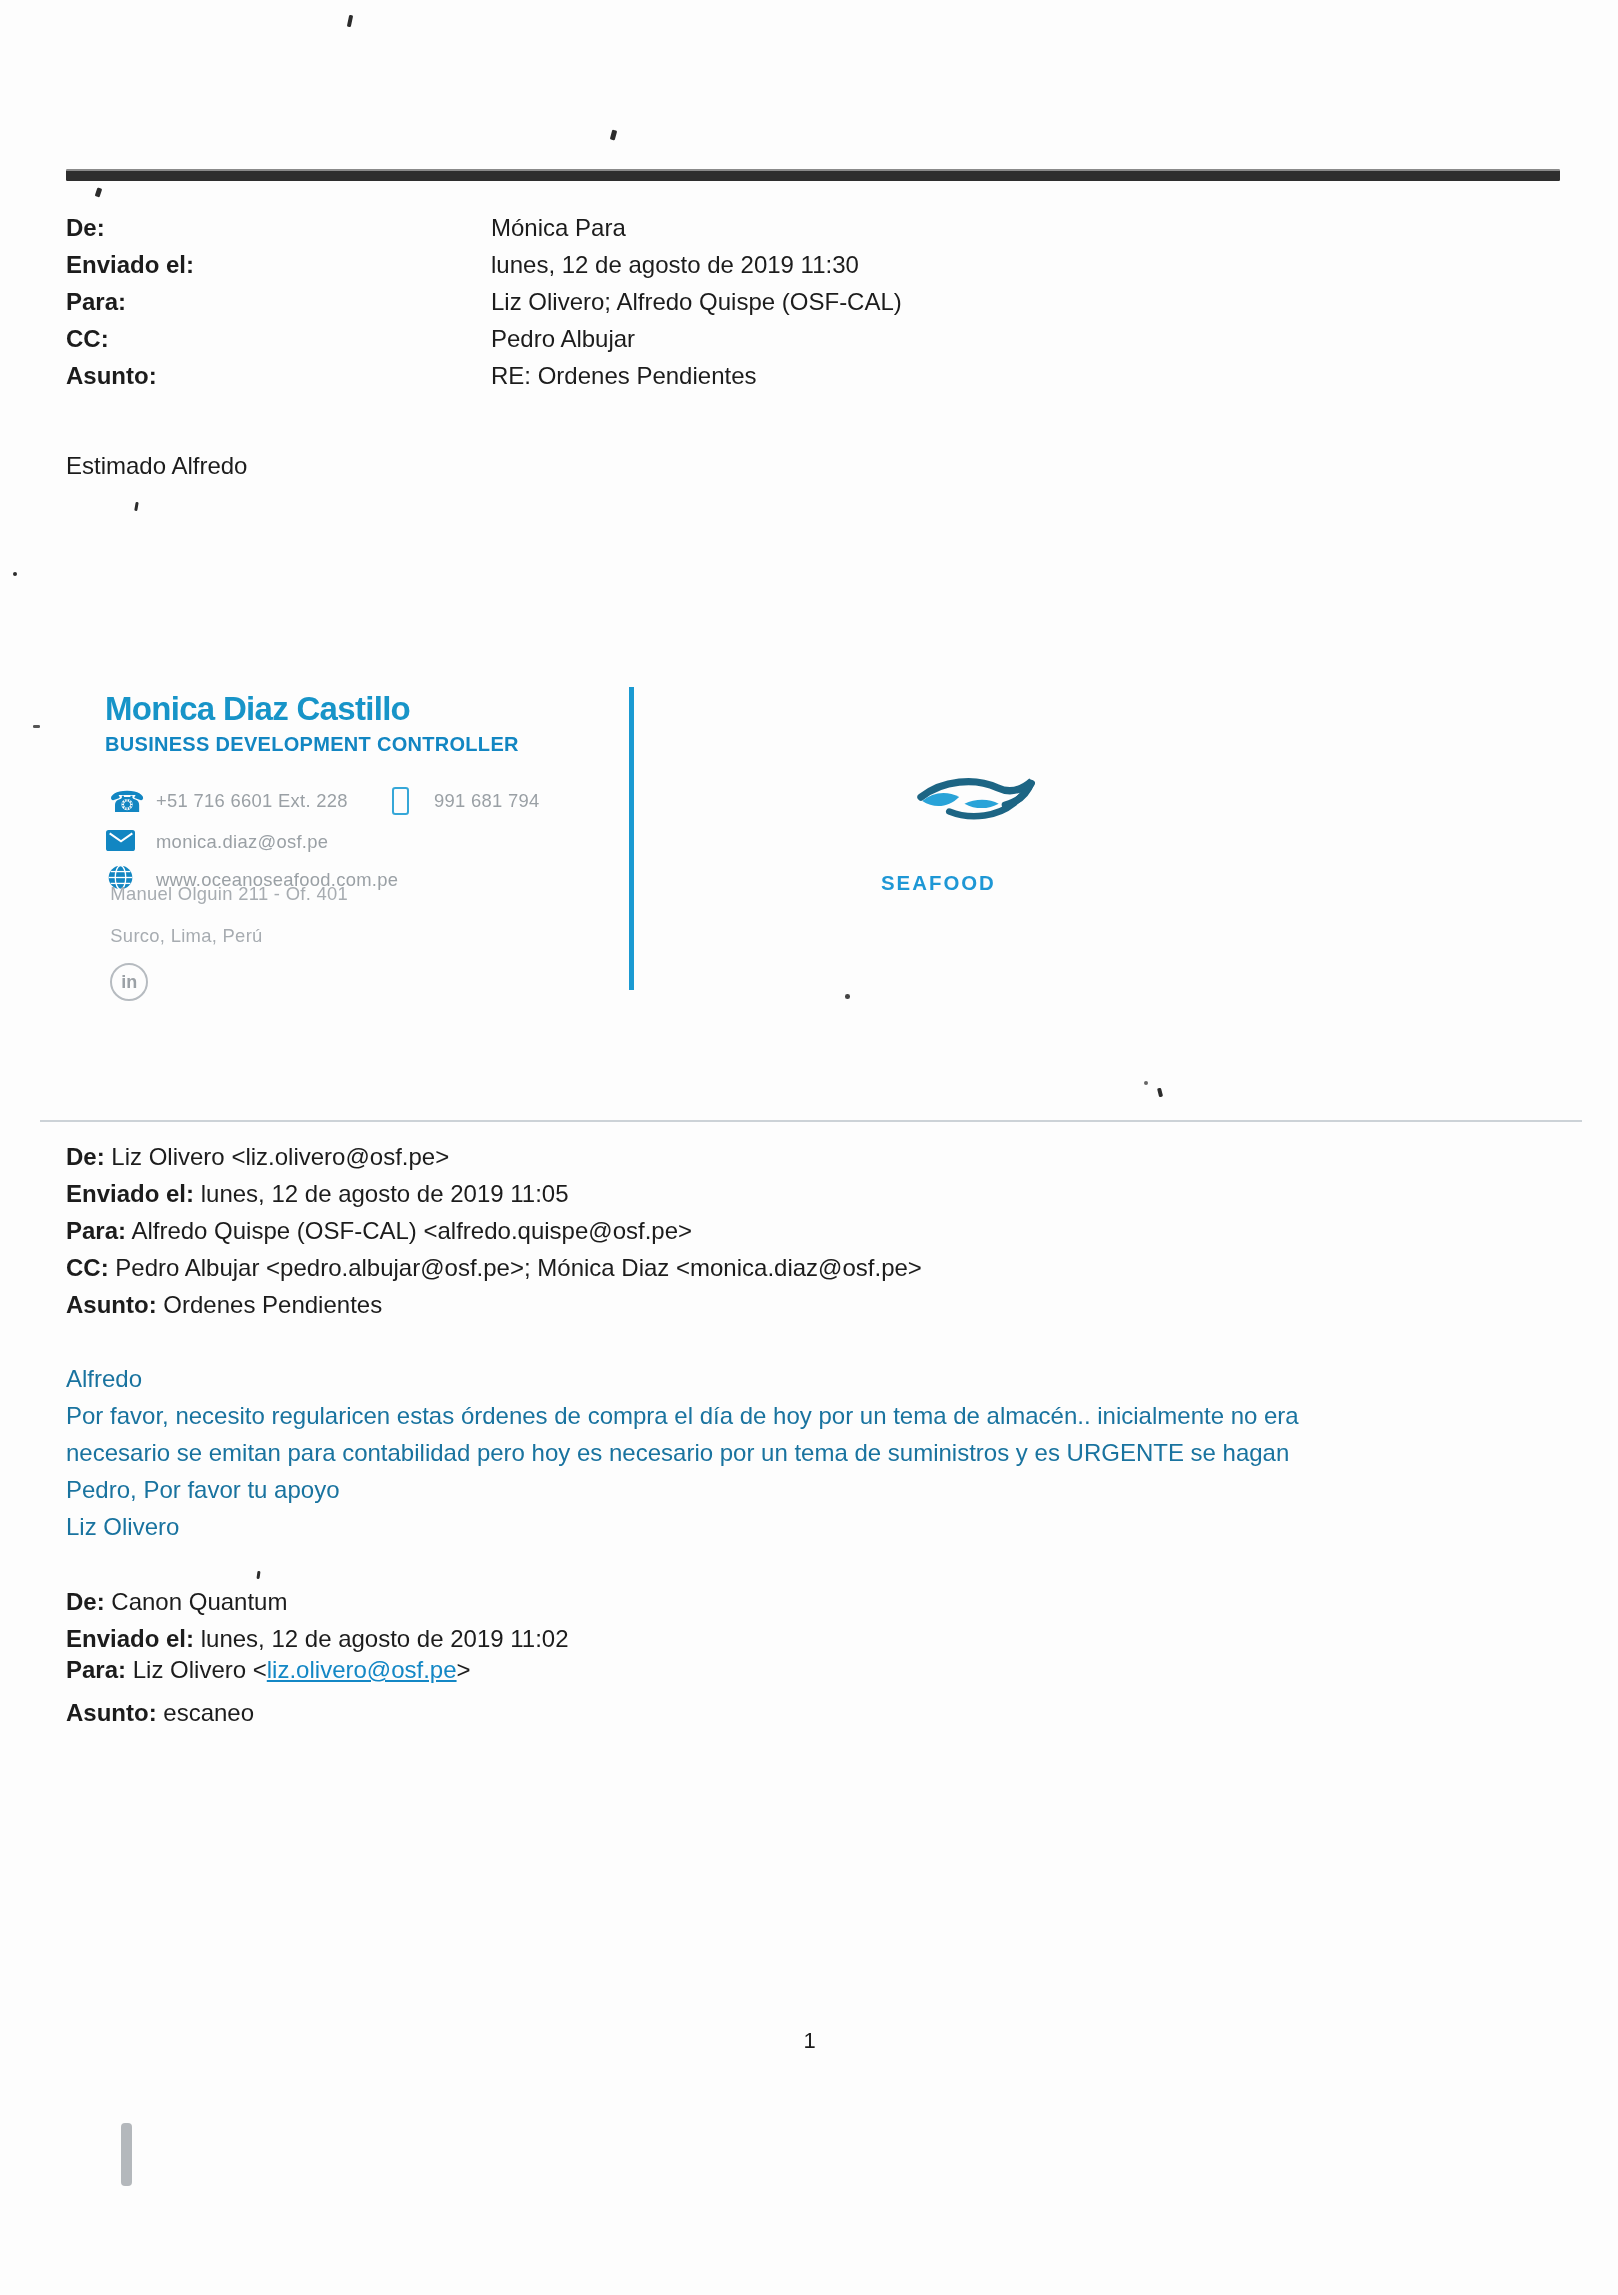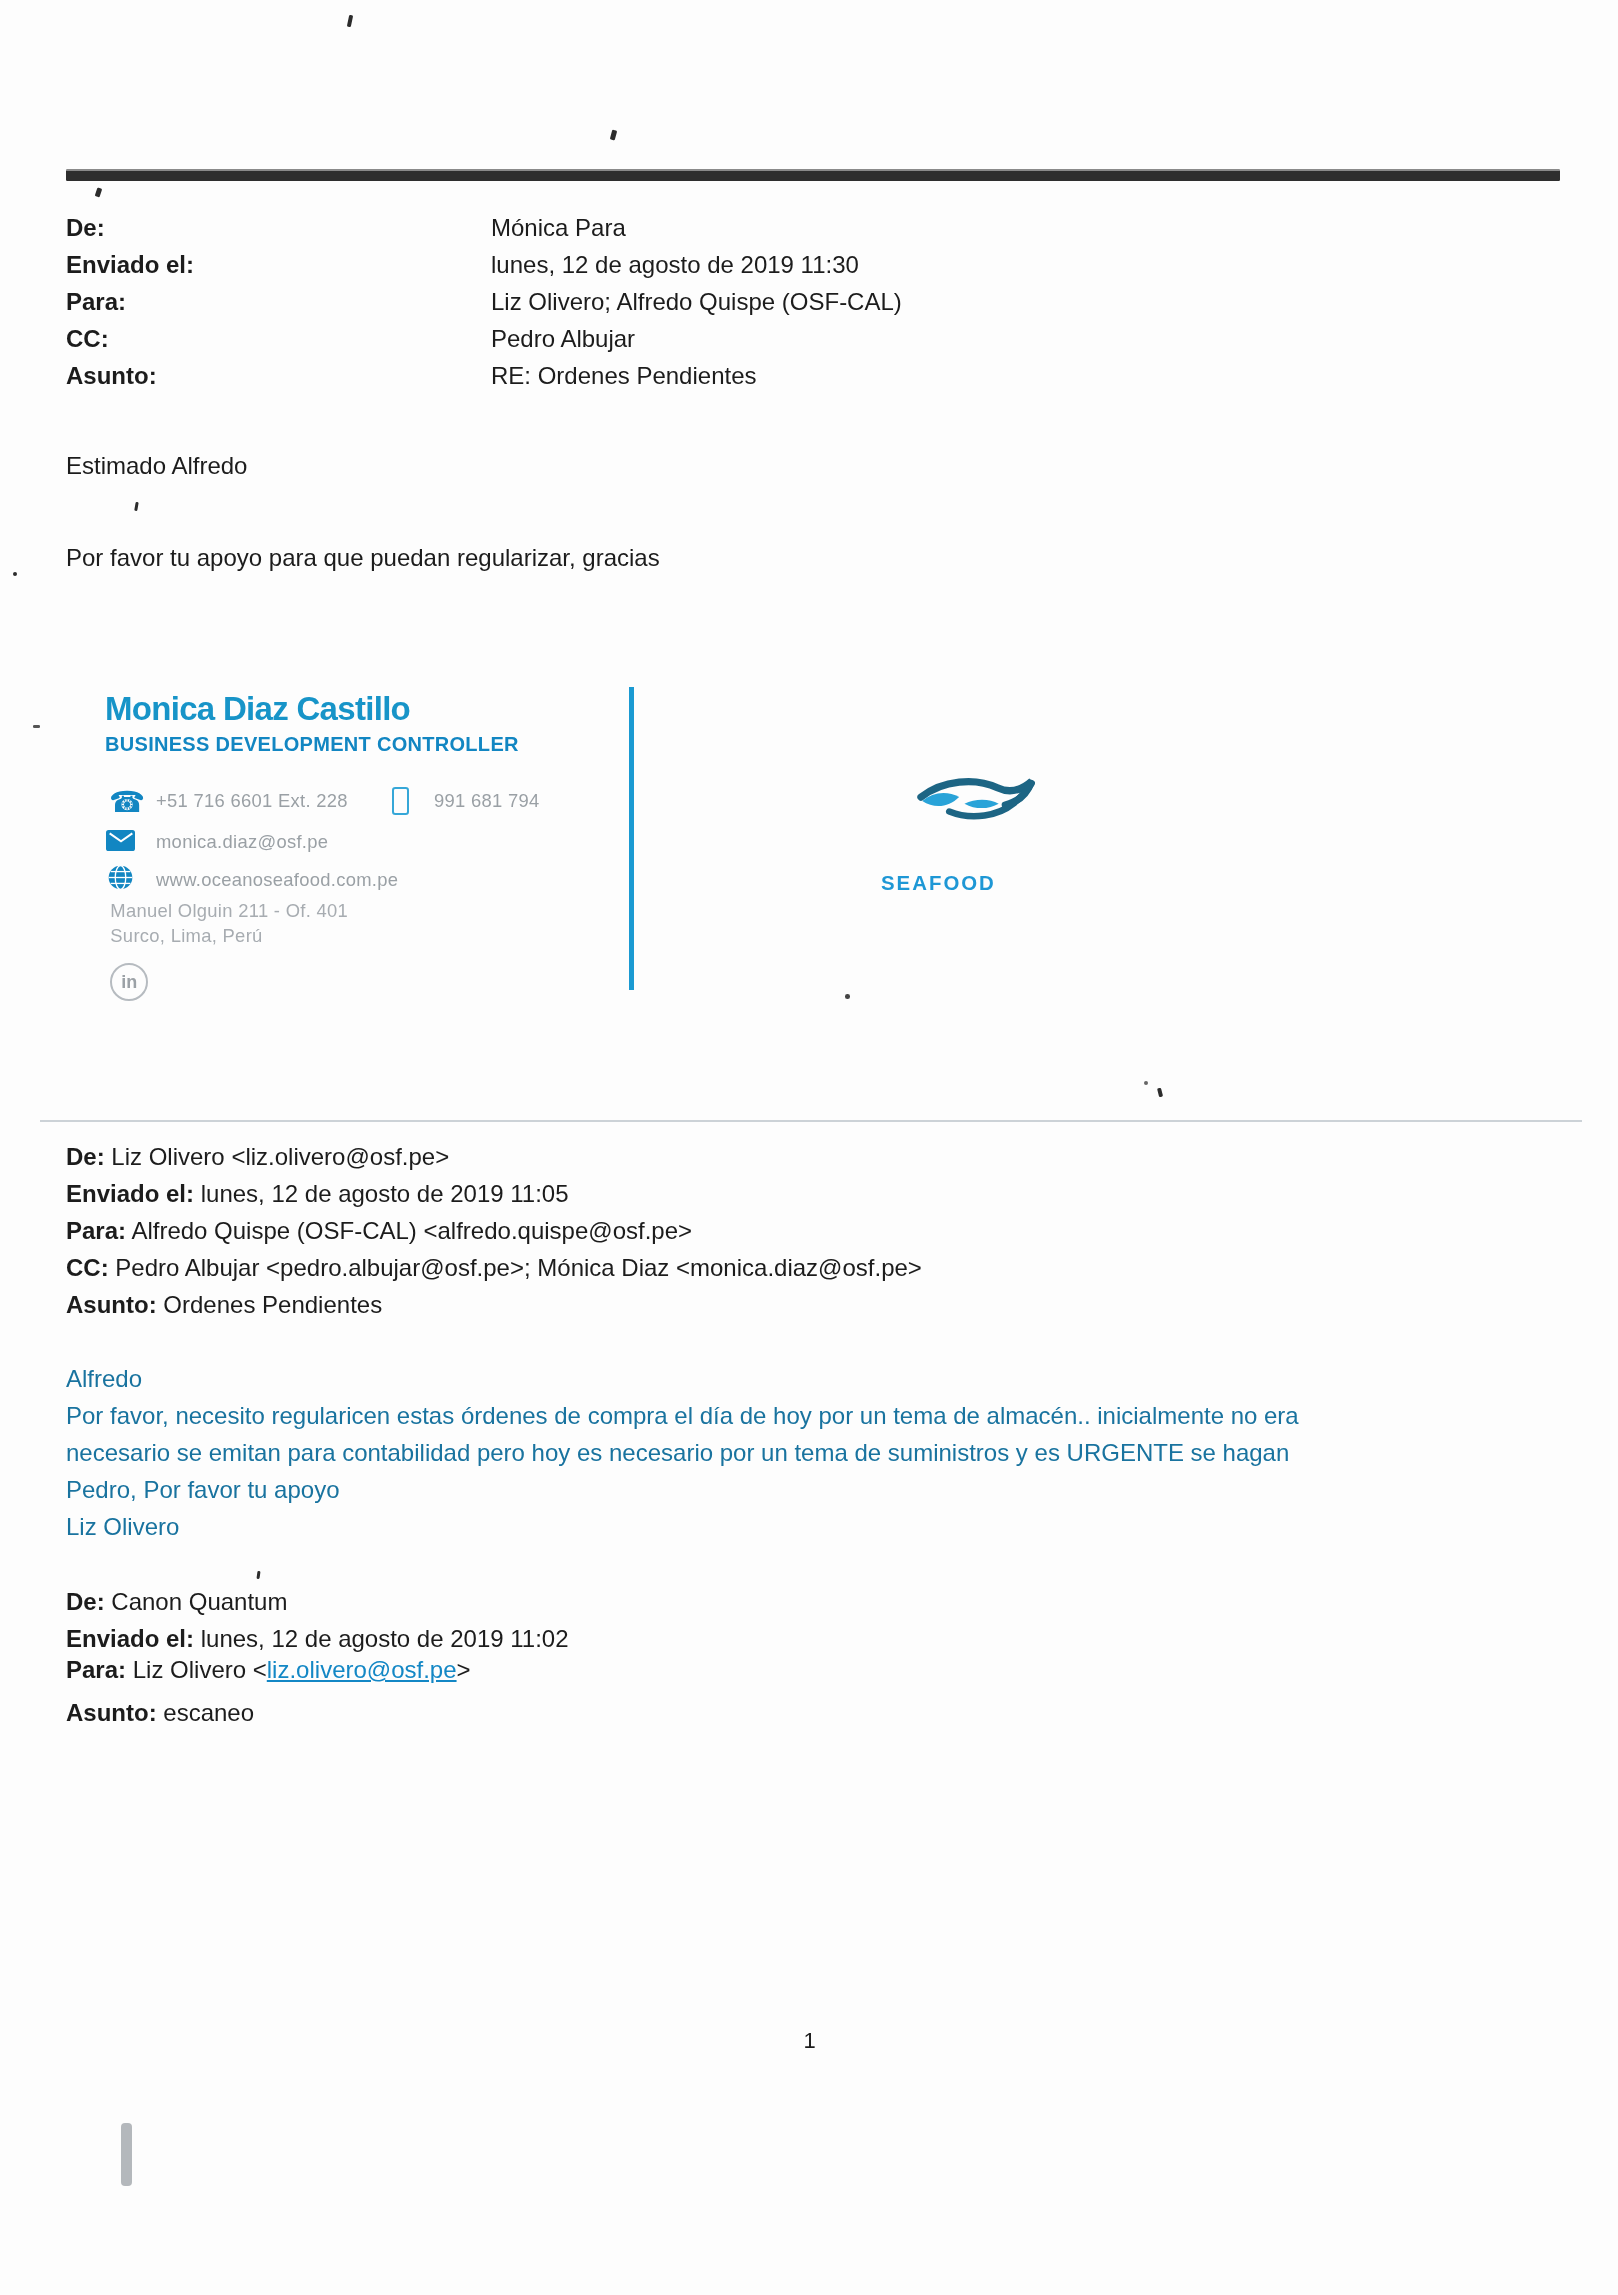--- a/index.html
+++ b/index.html
@@ -78,21 +78,20 @@
       <span class="hlabel">CC:</span>
       <span class="hvalue">Pedro Albujar</span>
     </div>
     <div class="hrow" style="top:148px">
       <span class="hlabel">Asunto:</span>
       <span class="hvalue">RE: Ordenes Pendientes</span>
     </div>
   </div>
 
   <div class="abs body-line" style="top:452px">Estimado Alfredo</div>
-  <div class="abs body-line" style="top:544px">Por favor tu apoyo para que puedan regularizar, gracias</div>
 
   <div class="abs sig">
     <div class="sig-name">Monica Diaz Castillo</div>
     <div class="sig-title">BUSINESS DEVELOPMENT CONTROLLER</div>
 
     <div class="sig-row" style="left:0;top:100px">
       <span class="phone-glyph">☎</span>
       <span class="sig-txt" style="position:absolute;left:51px;top:0">+51 716 6601 Ext. 228</span>
       <span class="mobile-rect"></span>
       <span class="sig-txt" style="position:absolute;left:329px;top:0">991 681 794</span>
@@ -113,21 +112,21 @@
           <circle cx="19" cy="19" r="18" fill="#1286c2"></circle>
           <ellipse cx="19" cy="19" rx="8" ry="18" fill="none" stroke="#ffffff" stroke-width="2"></ellipse>
           <line x1="1" y1="19" x2="37" y2="19" stroke="#ffffff" stroke-width="2"></line>
           <line x1="4" y1="10" x2="34" y2="10" stroke="#ffffff" stroke-width="2"></line>
           <line x1="4" y1="28" x2="34" y2="28" stroke="#ffffff" stroke-width="2"></line>
         </svg>
       </span>
       <span class="sig-txt" style="position:absolute;left:51px;top:1.3px">www.oceanoseafood.com.pe</span>
     </div>
 
-    <div class="addr" style="top:210px">Manuel Olguin 211 - Of. 401</div>
+    <div class="addr" style="top:193px">Manuel Olguin 211 - Of. 401</div>
     <div class="addr" style="top:235px">Surco, Lima, Perú</div>
 
     <div class="li-circle">in</div>
   </div>
 
   <div class="abs sig-divider"></div>
 
   <svg class="abs fish" viewBox="0 0 185 88">
     <path d="M12,38 C45,12 95,8 128,24 C145,32 162,30 180,14 C172,36 158,46 140,50" fill="none" stroke="#1d6584" stroke-width="11" stroke-linecap="round"></path>
     <path d="M55,60 C90,74 130,66 152,48 C162,40 172,30 180,17" fill="none" stroke="#1d6584" stroke-width="10" stroke-linecap="round"></path>

